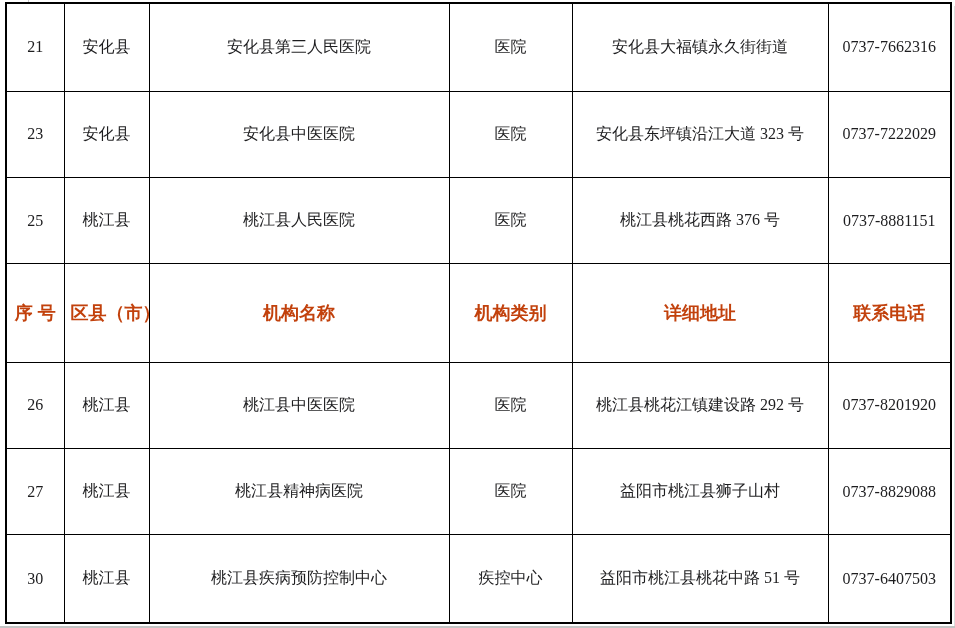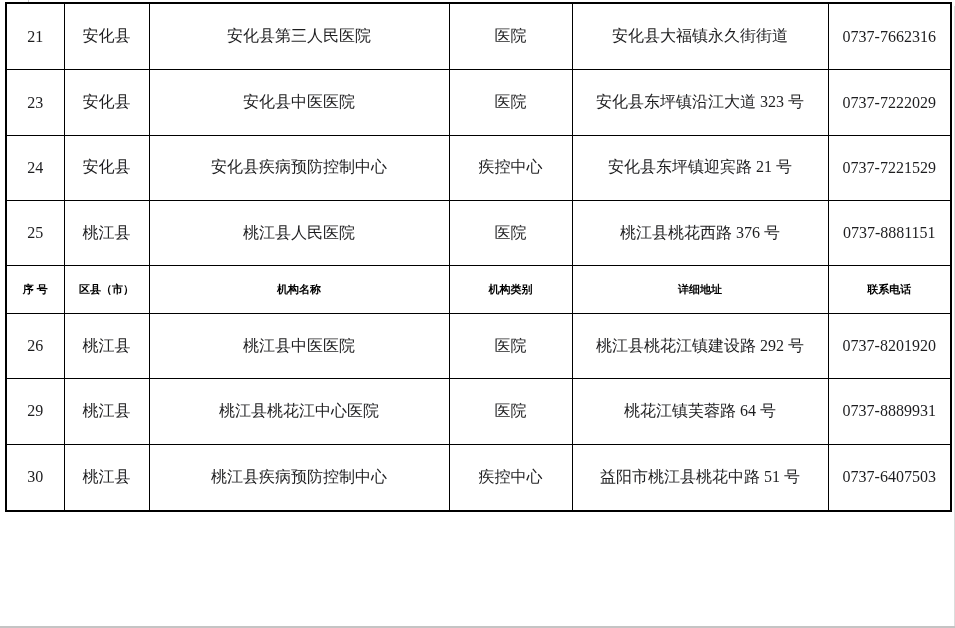--- a/index.html
+++ b/index.html
@@ -16,38 +16,38 @@
   }
   .table-wrap {
     position: absolute;
     left: 5px;
     top: 2px;
   }
   table.directory {
     border-collapse: collapse;
     table-layout: fixed;
     width: 945px;
-    height: 510px;
+    height: 622px;
     border: 2px solid #000000;
   }
   table.directory td {
     border: 1px solid #000000;
     text-align: center;
     vertical-align: middle;
     font-size: 16px;
     color: #1d1d1f;
     padding: 0 6px;
     overflow: hidden;
     white-space: nowrap;
   }
   table.directory tr.hdr td {
     font-weight: bold;
-    color: #000000;
+    color: #c2410c;
     font-family: "Liberation Sans", "DejaVu Sans", sans-serif;
-    font-size: 11px;
+    font-size: 18px;
   }
   col.c-seq      { width: 58px; }
   col.c-district { width: 85px; }
   col.c-name     { width: 300px; }
   col.c-type     { width: 123px; }
   col.c-address  { width: 256px; }
   col.c-phone    { width: 123px; }
   .page-edge-bottom {
     position: absolute;
     left: 0;
@@ -99,28 +99,20 @@
         </tr>
         <tr class="">
           <td>23</td>
           <td>安化县</td>
           <td>安化县中医医院</td>
           <td>医院</td>
           <td>安化县东坪镇沿江大道 323 号</td>
           <td>0737-7222029</td>
         </tr>
         <tr class="">
-          <td>24</td>
-          <td>安化县</td>
-          <td>安化县疾病预防控制中心</td>
-          <td>疾控中心</td>
-          <td>安化县东坪镇迎宾路 21 号</td>
-          <td>0737-7221529</td>
-        </tr>
-        <tr class="">
           <td>25</td>
           <td>桃江县</td>
           <td>桃江县人民医院</td>
           <td>医院</td>
           <td>桃江县桃花西路 376 号</td>
           <td>0737-8881151</td>
         </tr>
         <tr class="hdr">
           <td>序 号</td>
           <td>区县（市）</td>
@@ -131,26 +123,26 @@
         </tr>
         <tr class="">
           <td>26</td>
           <td>桃江县</td>
           <td>桃江县中医医院</td>
           <td>医院</td>
           <td>桃江县桃花江镇建设路 292 号</td>
           <td>0737-8201920</td>
         </tr>
         <tr class="">
-          <td>29</td>
+          <td>27</td>
           <td>桃江县</td>
-          <td>桃江县桃花江中心医院</td>
+          <td>桃江县精神病医院</td>
           <td>医院</td>
-          <td>桃花江镇芙蓉路 64 号</td>
-          <td>0737-8889931</td>
+          <td>益阳市桃江县狮子山村</td>
+          <td>0737-8829088</td>
         </tr>
         <tr class="">
           <td>30</td>
           <td>桃江县</td>
           <td>桃江县疾病预防控制中心</td>
           <td>疾控中心</td>
           <td>益阳市桃江县桃花中路 51 号</td>
           <td>0737-6407503</td>
         </tr>
       </tbody>

